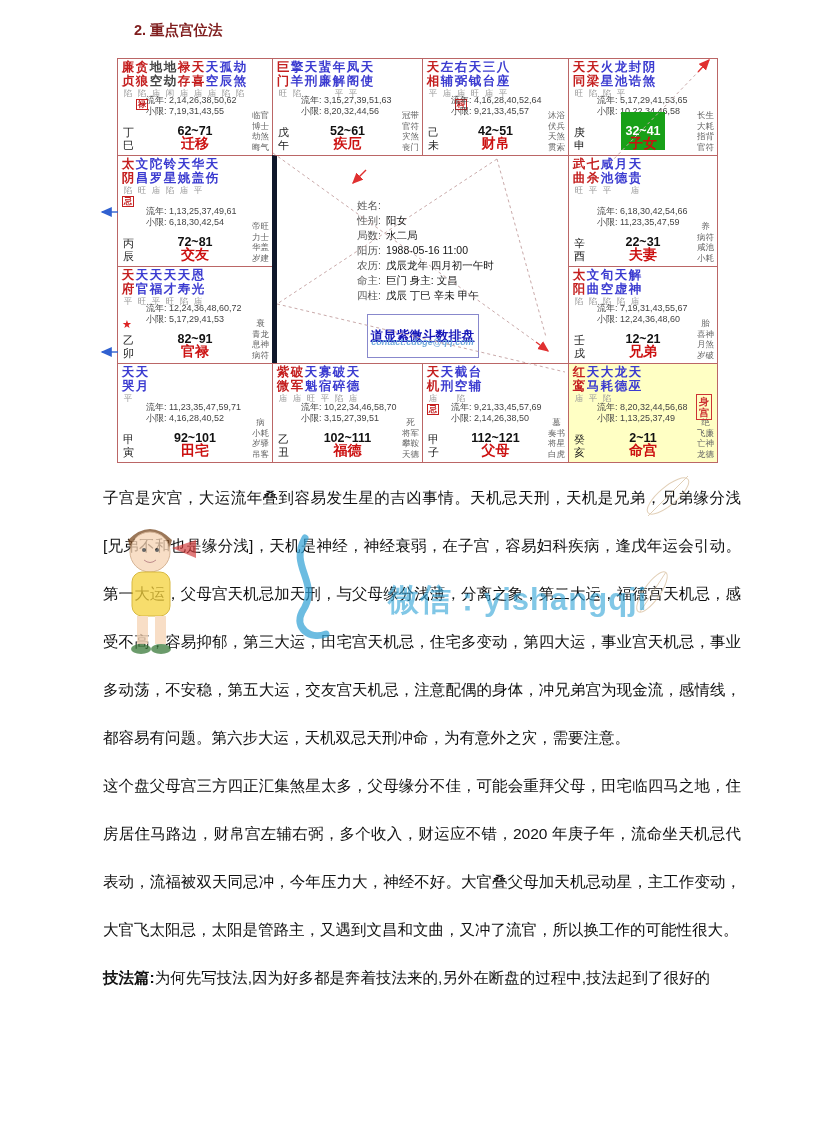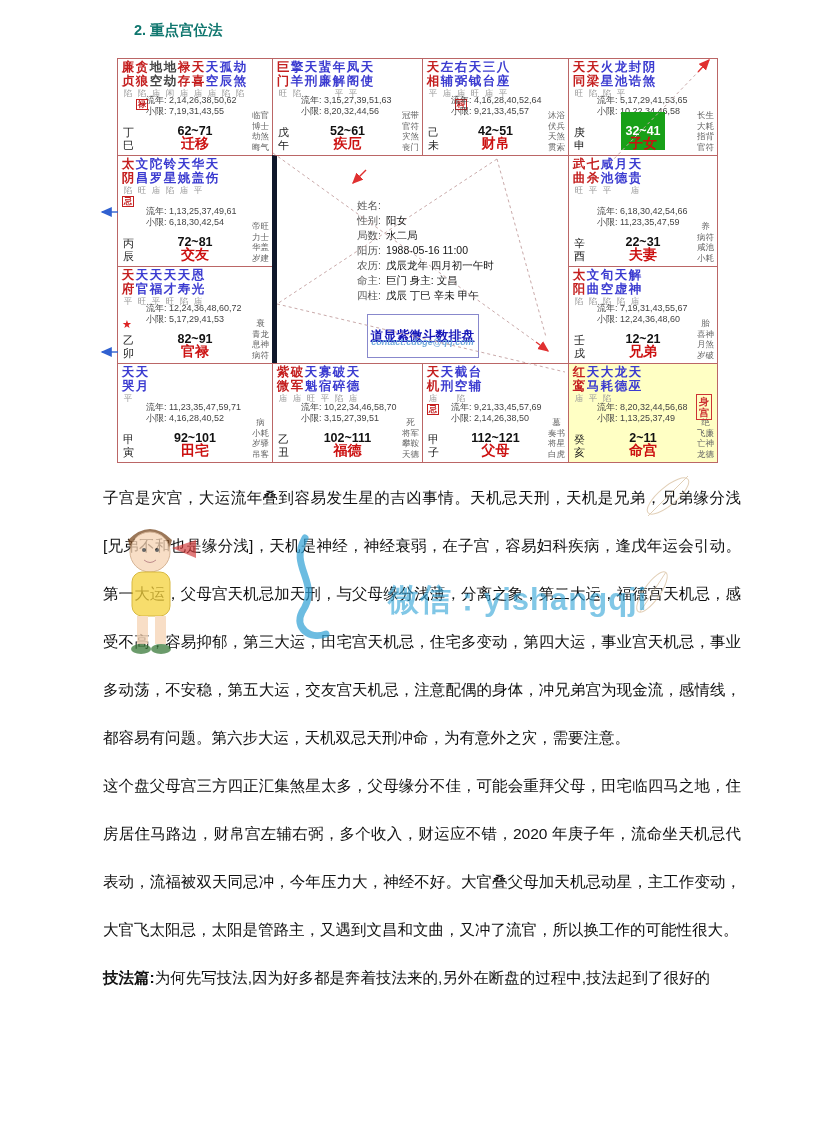--- a/index.html
+++ b/index.html
@@ -1,18 +1,18 @@
 <!DOCTYPE html>
 <html><head>
 <meta charset="utf-8">
 <style>
   html,body{margin:0;padding:0;background:#fff;}
   .page{position:relative;width:819px;height:1147px;background:#fff;overflow:hidden;
         font-family:"Liberation Sans",sans-serif;}
-  .heading{position:absolute;left:134px;top:21px;font-size:14.5px;font-weight:600;color:#0f766e;}
+  .heading{position:absolute;left:134px;top:21px;font-size:14.5px;font-weight:600;color:#7f1d1d;}
 
   
   .chart{position:absolute;left:117px;top:58px;width:600px;height:404px;display:grid;
          grid-template-columns:155px 150px 146px 149px;
          grid-template-rows:97px 111px 97px 99px;
          border-right:1px solid #bb6666;border-bottom:1px solid #bb6666;background:#fff;}
   .cell{position:relative;border-left:1px solid #bb6666;border-top:1px solid #bb6666;background:#fff;}
   .cell.ycell{background:#ffffc4;}
   .center{grid-area:2/2/4/4;position:relative;border-left:5px solid #0f172a;border-top:1px solid #bb6666;background:#fff;}
 

